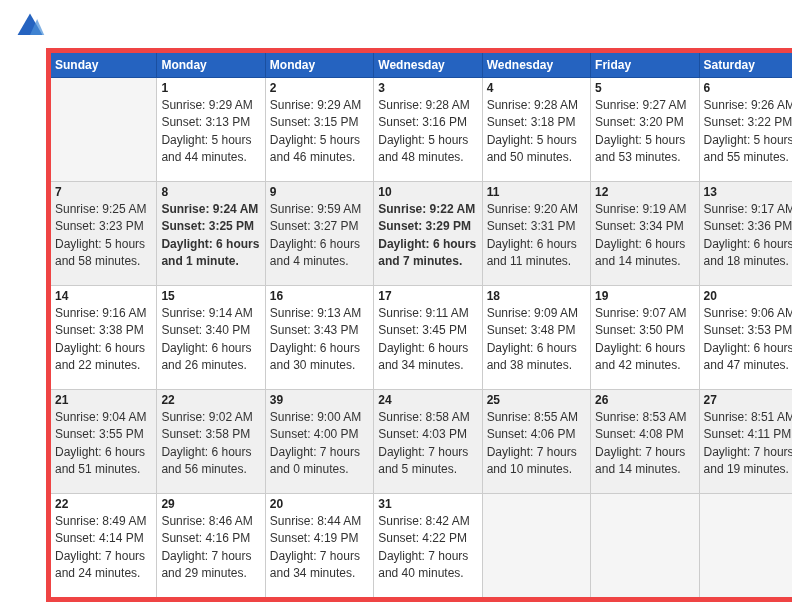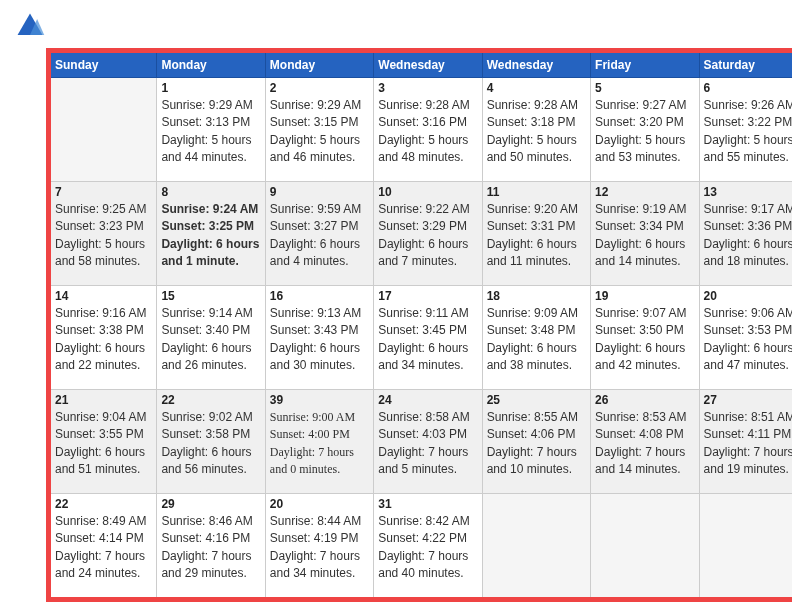--- a/index.html
+++ b/index.html
@@ -202,21 +202,21 @@
           </td>
           <td>
             <span class="day-num">9</span>
             <div class="day-info" style="white-space: pre-line;">Sunrise: 9:59 AM
 Sunset: 3:27 PM
 Daylight: 6 hours
 and 4 minutes.</div>
           </td>
           <td>
             <span class="day-num">10</span>
-            <div class="day-info" style="white-space: pre-line;">Sunrise: 9:22 AM
+            <div class="day-info" style="white-space: pre-line; font-weight: bold;">Sunrise: 9:22 AM
 Sunset: 3:29 PM
 Daylight: 6 hours
 and 7 minutes.</div>
           </td>
           <td>
             <span class="day-num">11</span>
             <div class="day-info" style="white-space: pre-line;">Sunrise: 9:20 AM
 Sunset: 3:31 PM
 Daylight: 6 hours
 and 11 minutes.</div>
@@ -297,21 +297,21 @@
           </td>
           <td>
             <span class="day-num">22</span>
             <div class="day-info" style="white-space: pre-line;">Sunrise: 9:02 AM
 Sunset: 3:58 PM
 Daylight: 6 hours
 and 56 minutes.</div>
           </td>
           <td>
             <span class="day-num">39</span>
-            <div class="day-info" style="white-space: pre-line; font-family: Liberation Serif, serif;">Sunrise: 9:00 AM
+            <div class="day-info" style="white-space: pre-line;">Sunrise: 9:00 AM
 Sunset: 4:00 PM
 Daylight: 7 hours
 and 0 minutes.</div>
           </td>
           <td>
             <span class="day-num">24</span>
             <div class="day-info" style="white-space: pre-line;">Sunrise: 8:58 AM
 Sunset: 4:03 PM
 Daylight: 7 hours
 and 5 minutes.</div>

